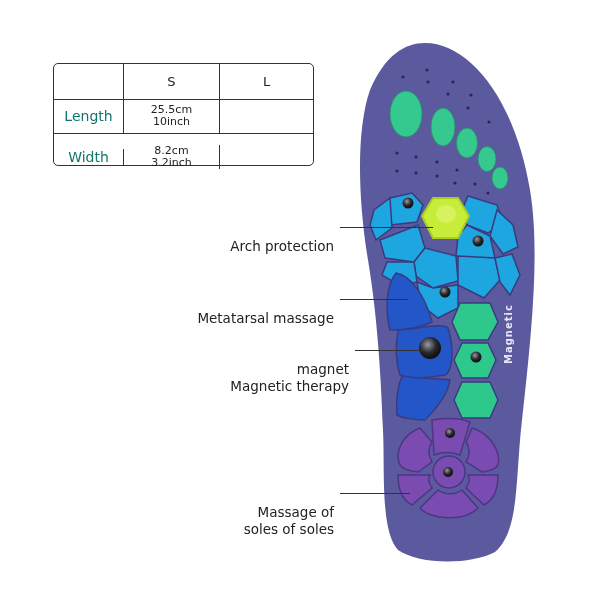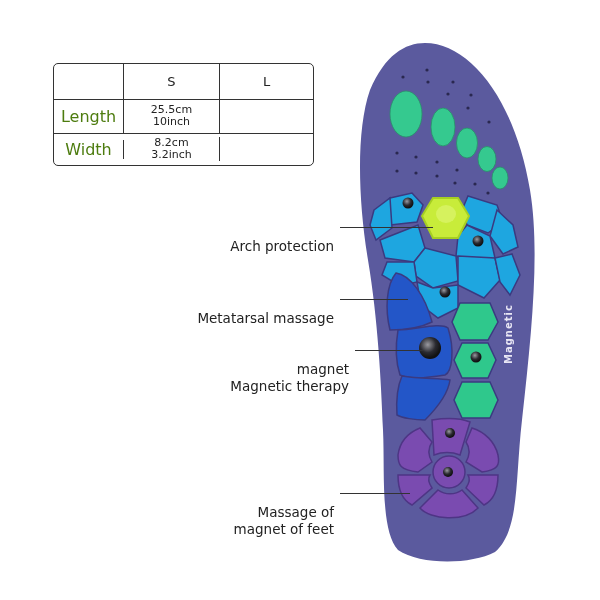--- a/index.html
+++ b/index.html
@@ -8,23 +8,23 @@
   .size-table { position: absolute; left: 53px; top: 63px; width: 261px; height: 103px;
          border: 1.5px solid #333; border-radius: 5px; box-sizing: border-box; }
   .size-table .row { position: absolute; left: 0; right: 0; display: flex; }
   .size-table .cell { box-sizing: border-box; display: flex; flex-direction: column;
          align-items: center; justify-content: center; text-align: center; }
   .c0 { width: 70px; border-right: 1.3px solid #333; }
   .c1 { width: 96px; border-right: 1.3px solid #333; }
   .c2 { flex: 1; }
   .r0 { top: 0; height: 35px; border-bottom: 1.3px solid #333; }
   .r1 { top: 35px; height: 34px; border-bottom: 1.3px solid #333; }
-  .r2 { top: 69px; height: 32px; align-items: center; }
+  .r2 { top: 77px; height: 32px; align-items: center; }
   .hdr { font-size: 13px; color: #222; }
-  .rowlabel { font-size: 16px; color: #4d7c0f; }
+  .rowlabel { font-size: 14px; color: #0f766e; }
   .val { font-size: 11px; line-height: 12px; color: #222; }
 
   .label { position: absolute; font-size: 13.5px; color: #222; text-align: right; line-height: 17px; margin-top: 20px; }
   .leader { position: absolute; height: 1.2px; background: #333; }
 
   .insole-svg { position: absolute; left: 0; top: 0; }
   .magnetic-text { position: absolute; left: 486px; top: 334px; width: 46px; height: 14px;
          transform: rotate(-90deg); color: #e8e6f4; font-size: 10px; font-weight: bold;
          letter-spacing: 1px; text-align: center; line-height: 14px; }
 </style>
@@ -152,15 +152,15 @@
 <div class="leader" style="left:340px; top:299px; width:68px;"></div>
 
 <div class="label" style="left:170px; top:341px; width:179px;">
   <div>magnet</div>
   <div>Magnetic therapy</div>
 </div>
 <div class="leader" style="left:355px; top:350px; width:68px;"></div>
 
 <div class="label" style="left:200px; top:484px; width:134px;">
   <div>Massage of</div>
-  <div>magnet of feet</div>
+  <div>soles of soles</div>
 </div>
 <div class="leader" style="left:340px; top:493px; width:70px;"></div>
 
 </body></html>

